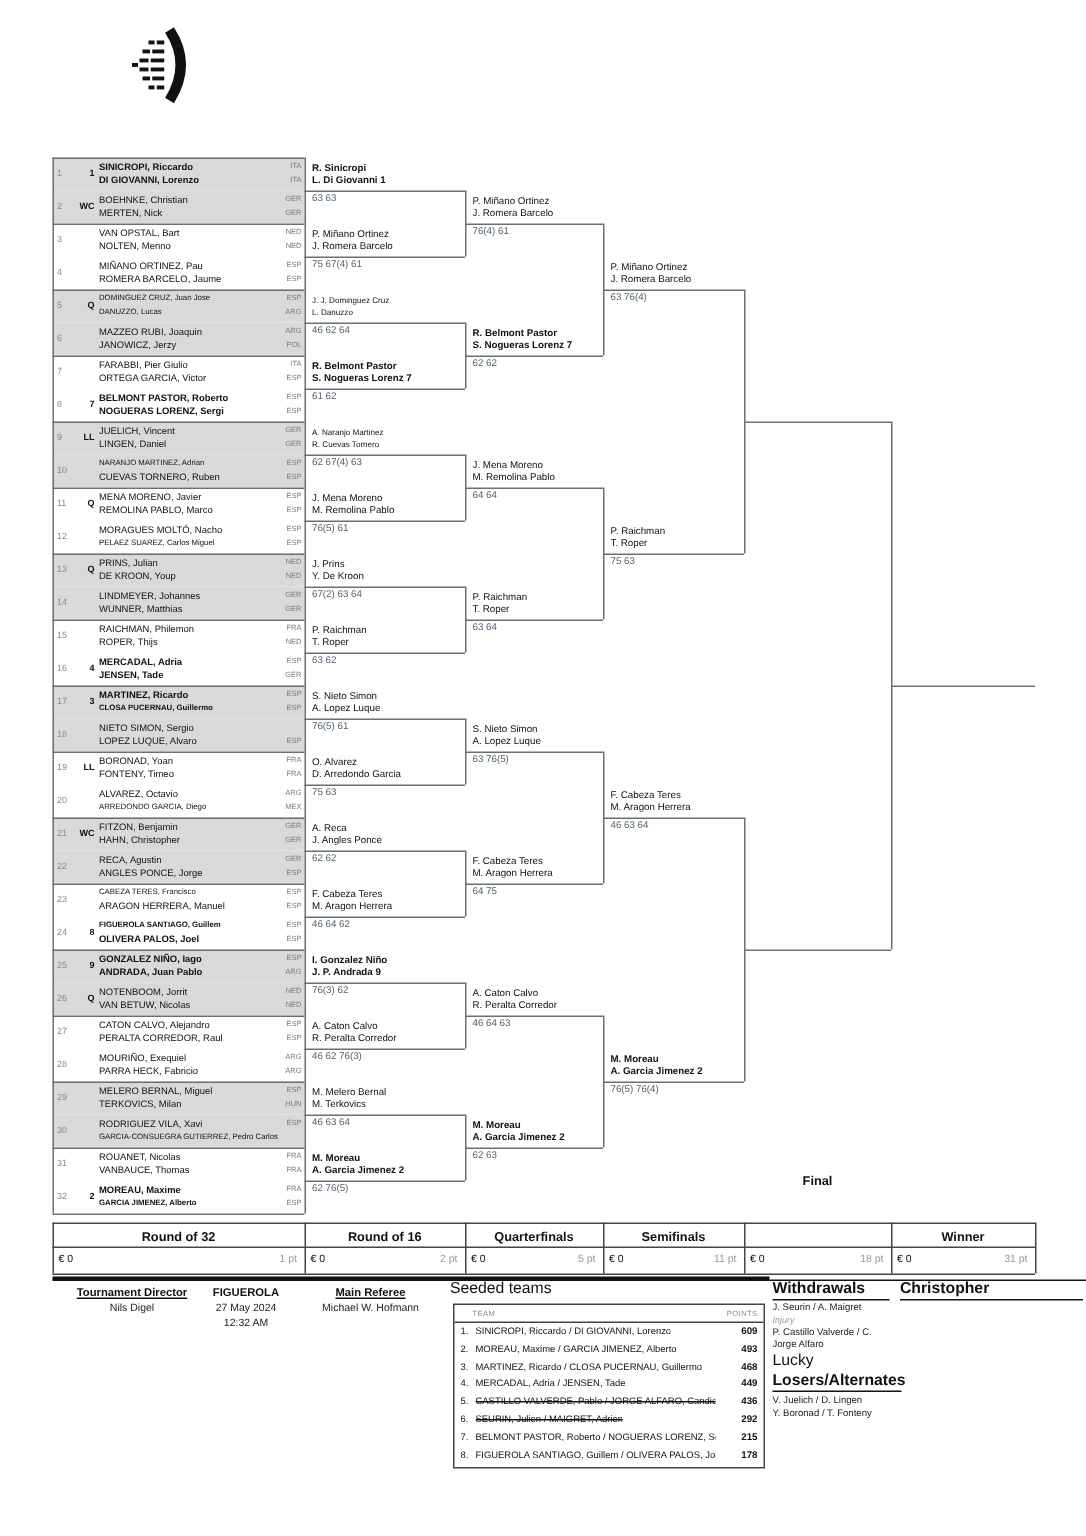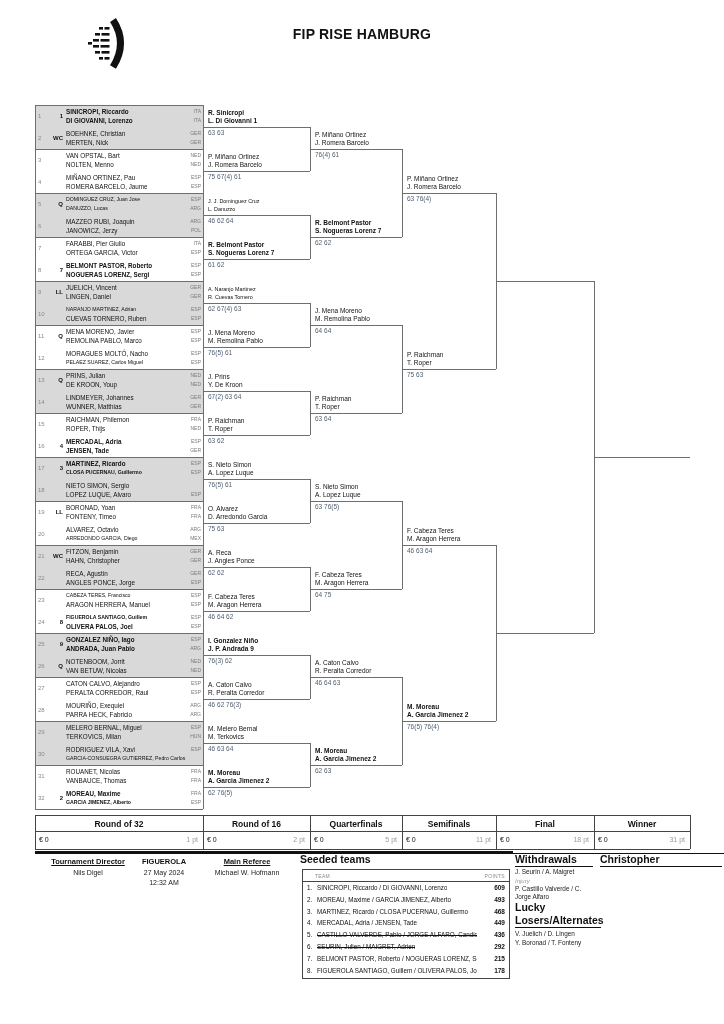--- a/index.html
+++ b/index.html
@@ -34,21 +34,21 @@
   .hline,.vline{position:absolute;background:#6e6e6e;}
   .hline{height:1px;} .vline{width:1px;}
   
   .plabel{position:absolute;font-size:8.5px;font-weight:bold;text-align:center;padding-top:4px;}
   .peuro{position:absolute;font-size:7px;} .ppts{position:absolute;font-size:7px;color:#9a9a9a;text-align:right;}
   
   .fhead{font-size:7.5px;font-weight:bold;text-align:center;text-decoration:underline;}
   .fheadnl{font-size:7.5px;font-weight:bold;text-align:center;}
   .ftext{font-size:7px;text-align:center;color:#222;}
   .sechead{font-size:10.5px;font-weight:bold;border-bottom:1.4px solid #111;padding-bottom:1px;}
-  .sechead2{font-size:10.5px;font-weight:bold;}
+  .sechead2{font-size:10.5px;font-weight:normal;}
   .fentry{font-size:6.4px;line-height:8.5px;color:#222;}
   .fnote{font-size:6px;font-style:italic;color:#999;line-height:8px;}
   .stable{position:absolute;border:1px solid #444;background:#fff;}
   .sthead{position:absolute;font-size:5px;color:#8a8a8a;letter-spacing:0.3px;}
   .srow-n{position:absolute;font-size:6.3px;}
   .srow-t{position:absolute;font-size:6.3px;white-space:nowrap;}
   .srow-p{position:absolute;font-size:6.5px;font-weight:bold;text-align:right;}
   .struck{text-decoration:line-through;}
 </style>
 </head>
@@ -69,21 +69,20 @@
           <rect x="14.5" y="29" width="9" height="2.6"></rect>
         <rect x="9" y="35" width="5" height="2.6"></rect>
           <rect x="15.5" y="35" width="8" height="2.6"></rect>
         <rect x="13" y="41" width="4" height="2.6"></rect>
           <rect x="18.5" y="41" width="5" height="2.6"></rect>
         <rect x="2" y="26" width="4" height="2.6"></rect>
       </g>
       <path d="M 27 4 Q 42 27 27 51" fill="none" stroke="#111" stroke-width="7"></path>
     </svg>
   </div>
-  <div class="abs title" style="left:0;top:26px;">FIP RISE HAMBURG</div>
 
   <div id="bracket">
       <div class="r32row shaded b" style="top: 105px;">
         <div class="pos">1</div>
         <div class="tag">1</div>
         <div class="names">
           <div>SINICROPI, Riccardo</div>
           <div>DI GIOVANNI, Lorenzo</div>
         </div>
         <div class="nats">
@@ -684,21 +683,21 @@
       <div class="ppts" style="left: 203px; top: 836px; width: 102px;">2 pt</div>
       <div class="vline" style="left: 310px; top: 815px; height: 34px; background: rgb(68, 68, 68);"></div>
       <div class="plabel" style="left: 310px; top: 815px; width: 92px;">Quarterfinals</div>
       <div class="peuro" style="left: 314px; top: 836px;">€ 0</div>
       <div class="ppts" style="left: 310px; top: 836px; width: 87px;">5 pt</div>
       <div class="vline" style="left: 402px; top: 815px; height: 34px; background: rgb(68, 68, 68);"></div>
       <div class="plabel" style="left: 402px; top: 815px; width: 94px;">Semifinals</div>
       <div class="peuro" style="left: 406px; top: 836px;">€ 0</div>
       <div class="ppts" style="left: 402px; top: 836px; width: 89px;">11 pt</div>
       <div class="vline" style="left: 496px; top: 815px; height: 34px; background: rgb(68, 68, 68);"></div>
-      <div class="plabel" style="left: 496px; top: 815px; width: 98px;">Final</div>
+      <div class="plabel" style="left: 496px; top: 778px; width: 98px;">Final</div>
       <div class="peuro" style="left: 500px; top: 836px;">€ 0</div>
       <div class="ppts" style="left: 496px; top: 836px; width: 93px;">18 pt</div>
       <div class="vline" style="left: 594px; top: 815px; height: 34px; background: rgb(68, 68, 68);"></div>
       <div class="plabel" style="left: 594px; top: 815px; width: 96px;">Winner</div>
       <div class="peuro" style="left: 598px; top: 836px;">€ 0</div>
       <div class="ppts" style="left: 594px; top: 836px; width: 91px;">31 pt</div>
       <div class="vline" style="left: 690px; top: 815px; height: 34px; background: rgb(68, 68, 68);"></div>
     </div>
 
   <div class="abs" style="left:35px;top:851px;width:478px;height:3px;background:#111;"></div>

